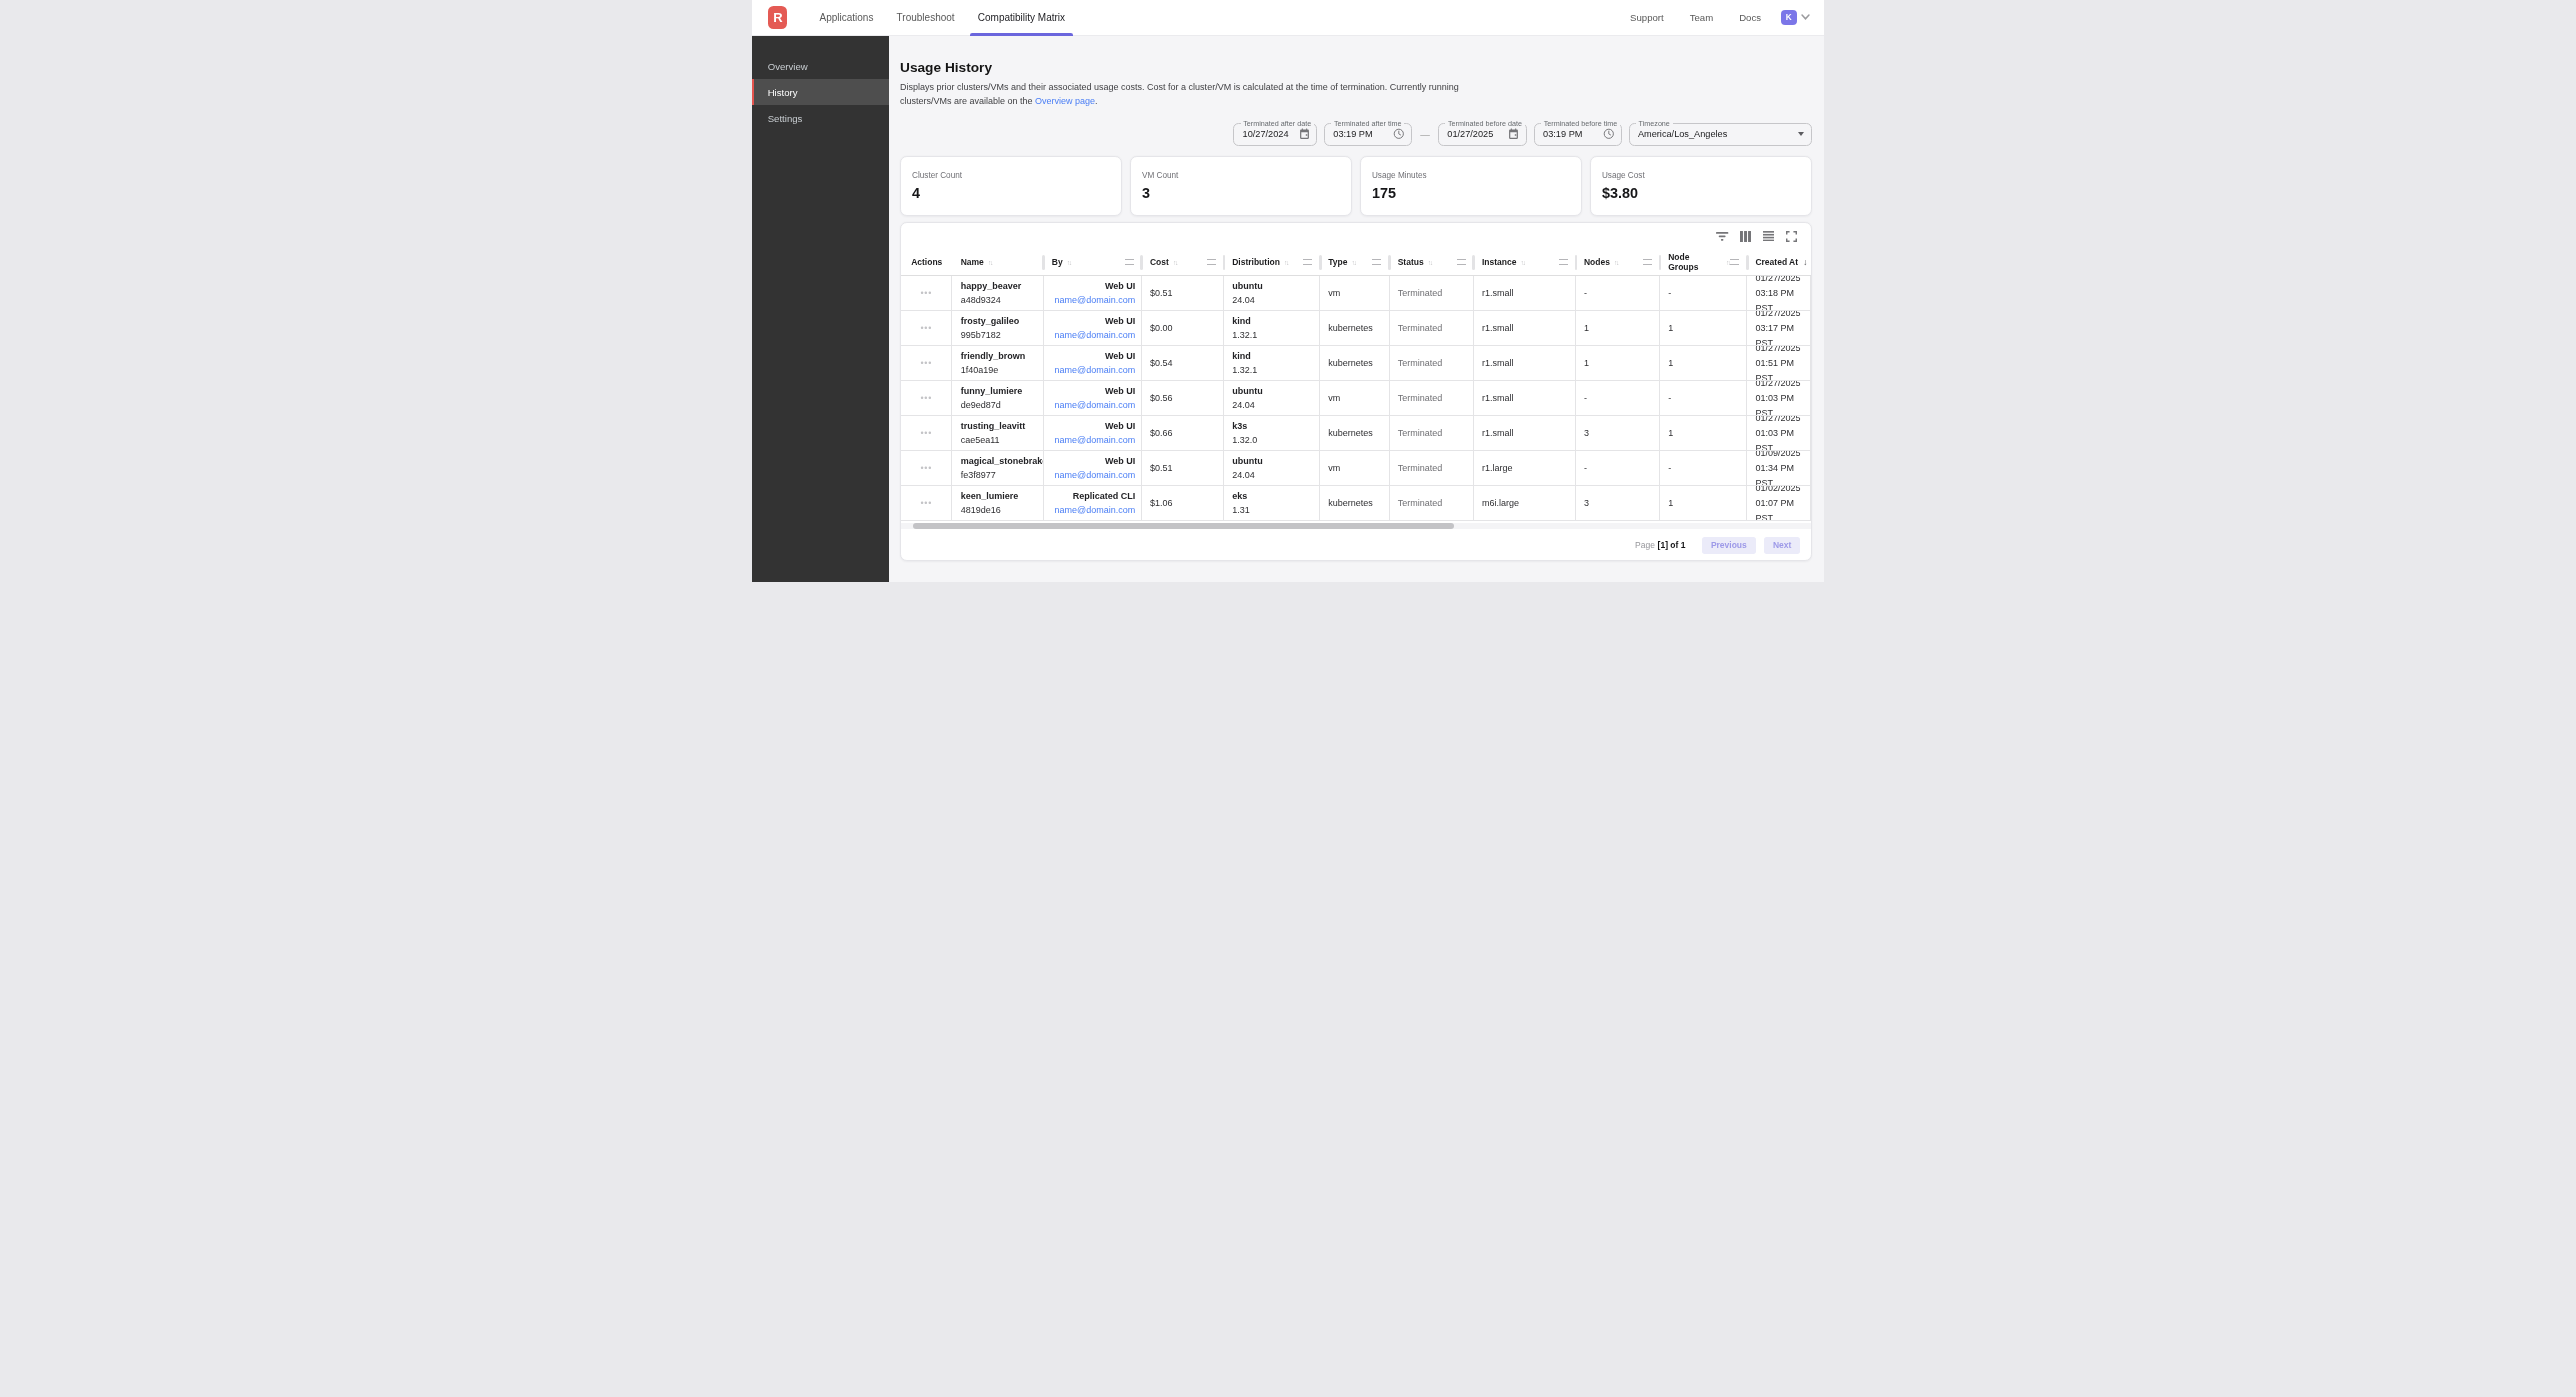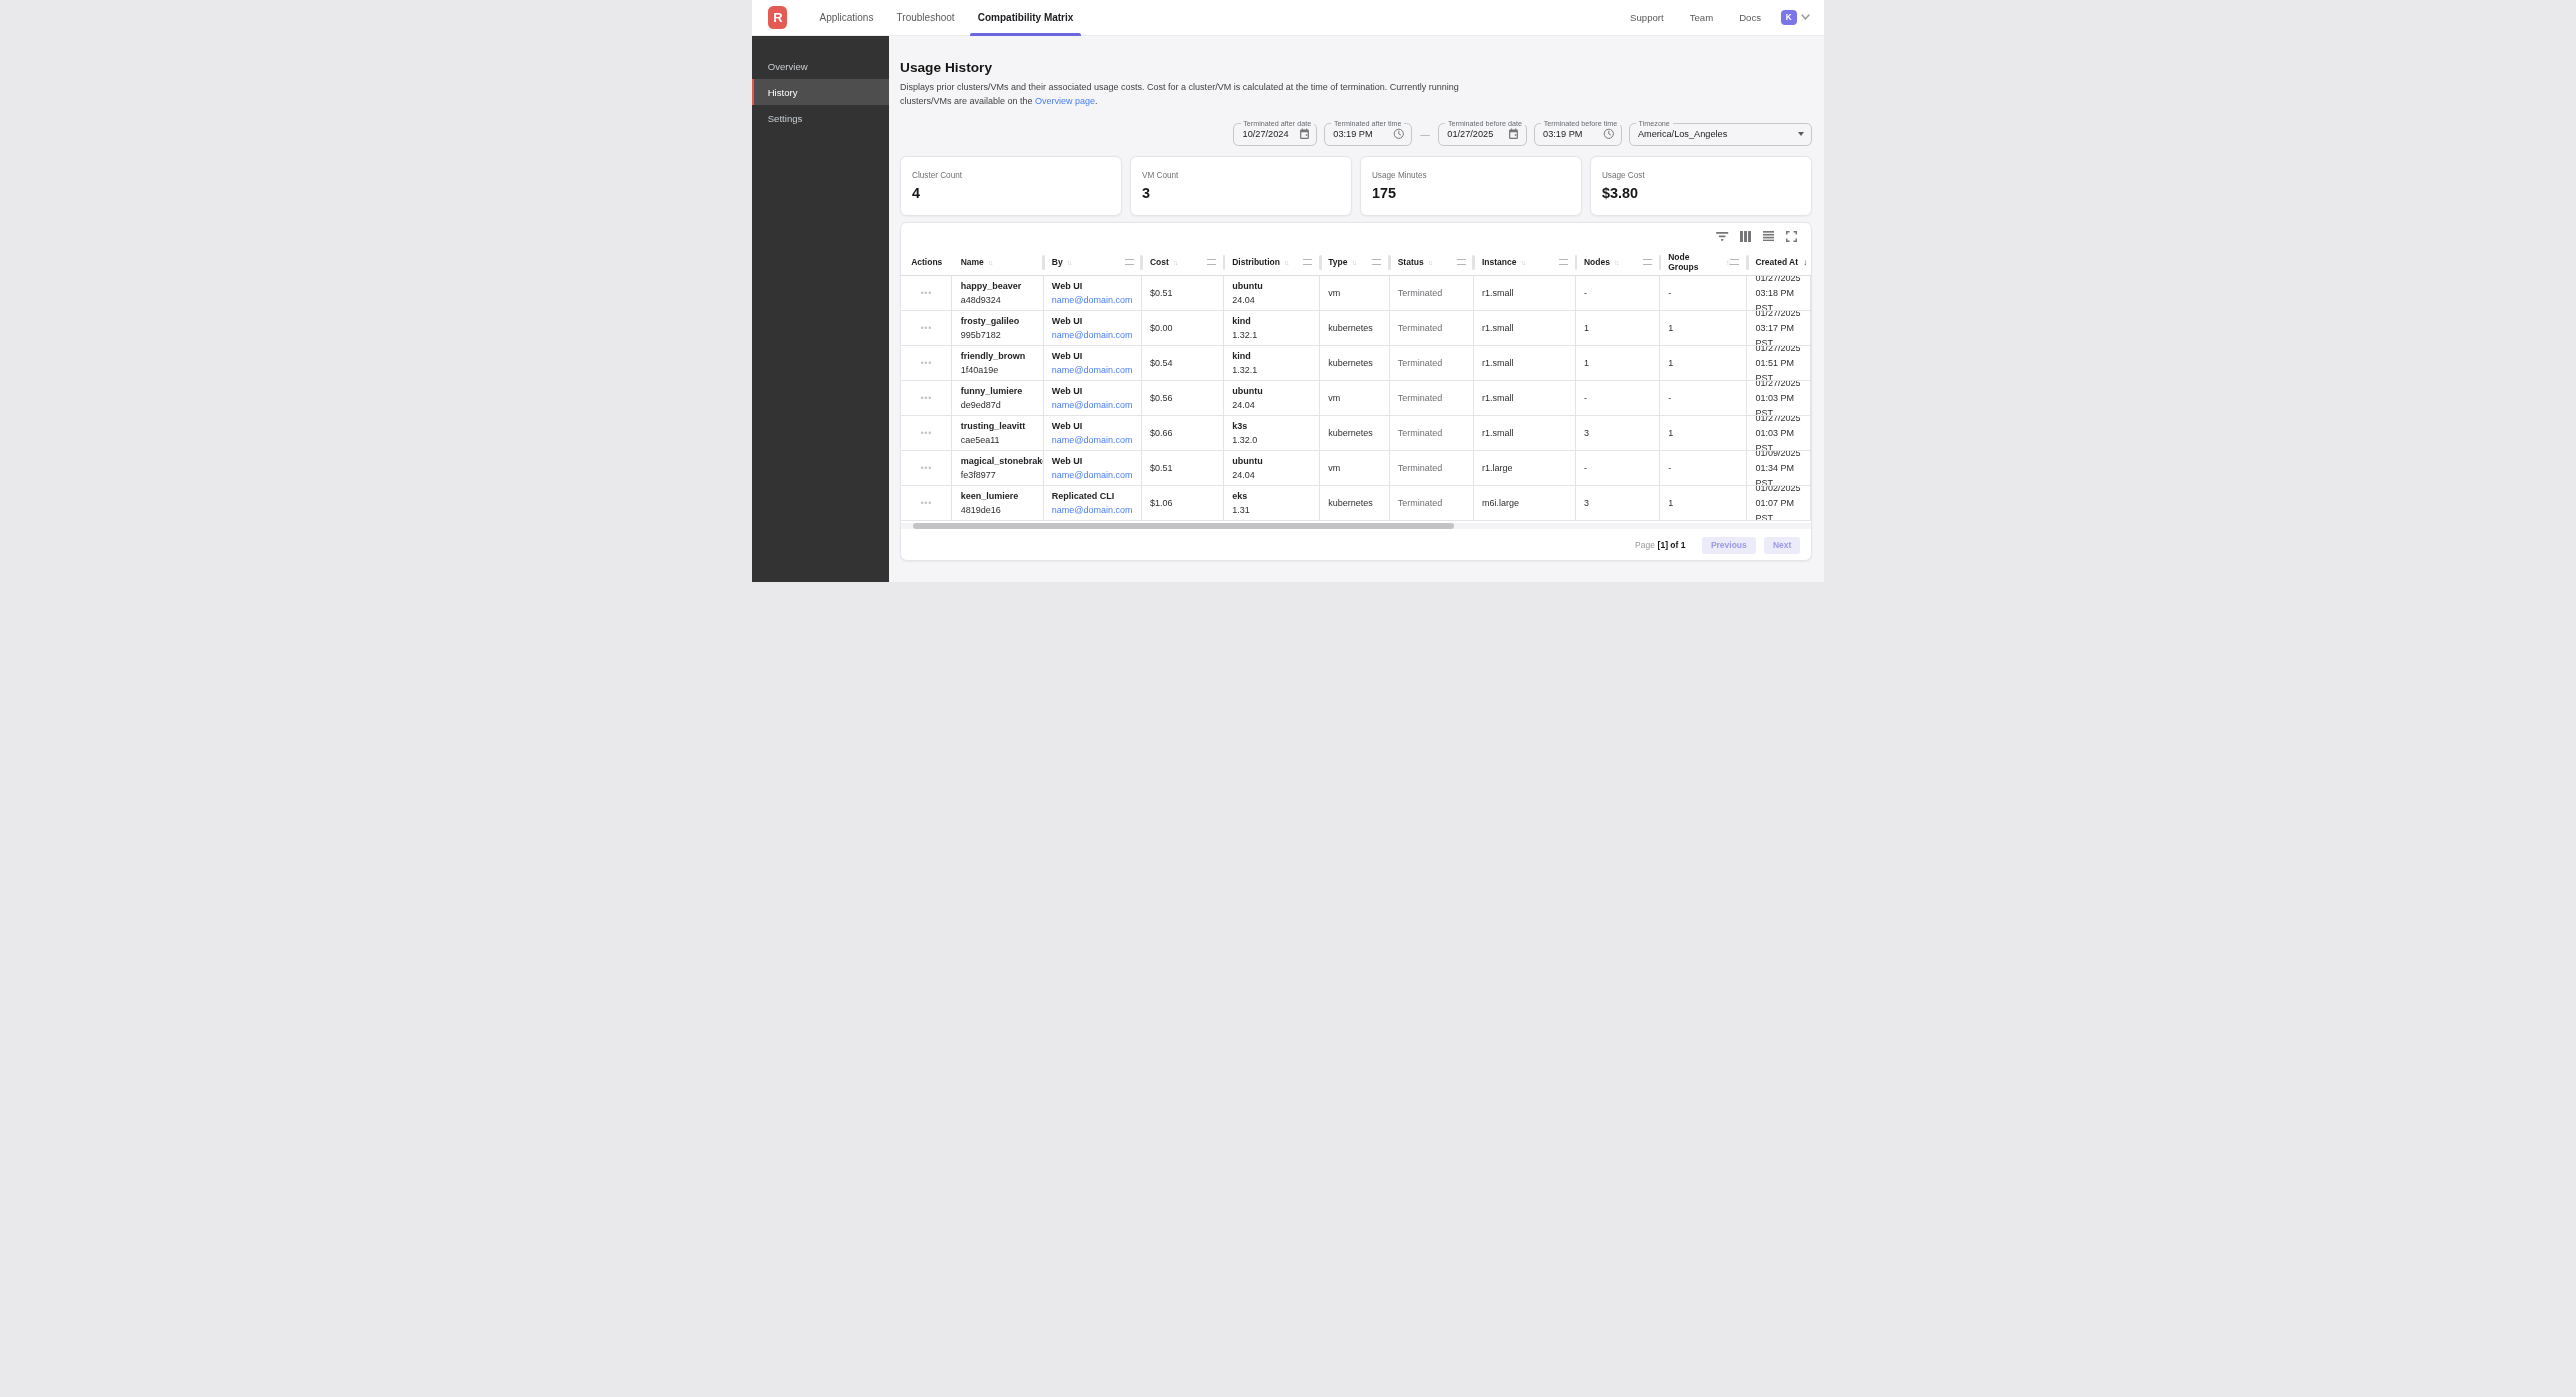--- a/index.html
+++ b/index.html
@@ -8,21 +8,21 @@
     font-family:"Liberation Sans", sans-serif; overflow:hidden; margin:0 auto; }
 
   
   .topbar{ height:36px; background:#ffffff; border-bottom:0.7px solid #ebebee;
     display:flex; align-items:center; padding:0 13.7px 0 16.4px; position:relative; z-index:3; }
   .logo{ width:19px; height:22.6px; background:#e45a54; border-radius:5.5px; color:#fff;
     font-weight:700; font-size:13px; display:flex; align-items:center; justify-content:center; flex:0 0 auto; }
   .nav-tabs{ display:flex; margin-left:20.5px; height:36px; }
   .nav-tab{ display:flex; align-items:center; padding:0 11.6px; font-size:10px; color:#595959;
     position:relative; cursor:pointer; white-space:nowrap; }
-  .nav-tab.active{ color:#1d1d21; font-weight:700; }
+  .nav-tab.active{ color:#1d1d21; font-weight:400; }
   .nav-tab.active::after{ content:""; position:absolute; left:4.1px; right:4.1px; bottom:0;
     height:2.7px; background:#6b66dd; border-radius:2.1px 2.1px 0 0; }
   .topbar-right{ margin-left:auto; display:flex; align-items:center; }
   .top-link{ font-size:9.6px; color:#595959; padding:0 13px; cursor:pointer; white-space:nowrap; }
   .avatar{ width:15.7px; height:15.7px; border-radius:4.1px; background:#7b76e8; color:#fff;
     font-size:8.2px; font-weight:700; display:flex; align-items:center; justify-content:center; margin-left:6.8px; }
   .chev{ margin-left:4.8px; display:flex; align-items:center; }
 
   
   .sidebar{ position:absolute; top:36px; left:0; bottom:0; width:137px; background:#333333; padding-top:17px; }
@@ -63,21 +63,21 @@
 
   .grid-header{ display:flex; height:27px; border-bottom:0.7px solid #dededf; align-items:center;
     font-size:8.5px; font-weight:700; color:#1d1d1f; }
   .hcell{ position:relative; height:100%; display:flex; align-items:center; padding:0 2.7px 0 8.2px; cursor:pointer; }
   .hcell .sep{ position:absolute; right:-1.4px; top:6.2px; width:2.7px; height:15px; border-radius:2.1px; background:#e3e3e5; }
   .sort{ color:#c4c4c6; font-size:6.8px; letter-spacing:-1.4px; margin-left:4.1px; font-weight:400; }
   .sort-active{ color:#555559; font-size:9px; margin-left:4.8px; font-weight:400; }
   .menubars{ width:9px; height:6.2px; border-top:1.7px solid #b5b5b8; border-bottom:1.7px solid #b5b5b8;
     margin-left:auto; margin-right:5.5px; flex:0 0 auto; }
   .c0{ width:52px; justify-content:center; padding:0; }
-  .c1{ width:92px; } .c2{ width:99px; } .c3{ width:83px; } .c4{ width:97px; } .c5{ width:70px; }
+  .c1{ width:92px; } .c2{ width:99px;text-align:right; } .c3{ width:83px; } .c4{ width:97px; } .c5{ width:70px; }
   .c6{ width:85px; } .c7{ width:103px; } .c8{ width:85px; } .c9{ width:88px; } .c10{ width:64px; }
 
   .row{ display:flex; height:35px; border-bottom:0.7px solid #e4e4e6; background:#fff; }
   .cell{ height:100%; border-right:0.7px solid #e4e4e6; padding:0 5.5px 0 8.2px; font-size:9px;
     color:#2e2e31; line-height:14.7px; display:flex; flex-direction:column; justify-content:center; overflow:hidden; }
   .cell.c0{ flex-direction:row; align-items:center; justify-content:center; padding:0; cursor:pointer; }
   .dots::before{ content:"\2022\2022\2022"; color:#c4c4c7; font-size:9px; letter-spacing:0.7px; }
   .l1{ font-weight:700; color:#232326; white-space:nowrap; }
   .l2{ white-space:nowrap; }
   .email{ color:#4a7ef5; cursor:pointer; }

